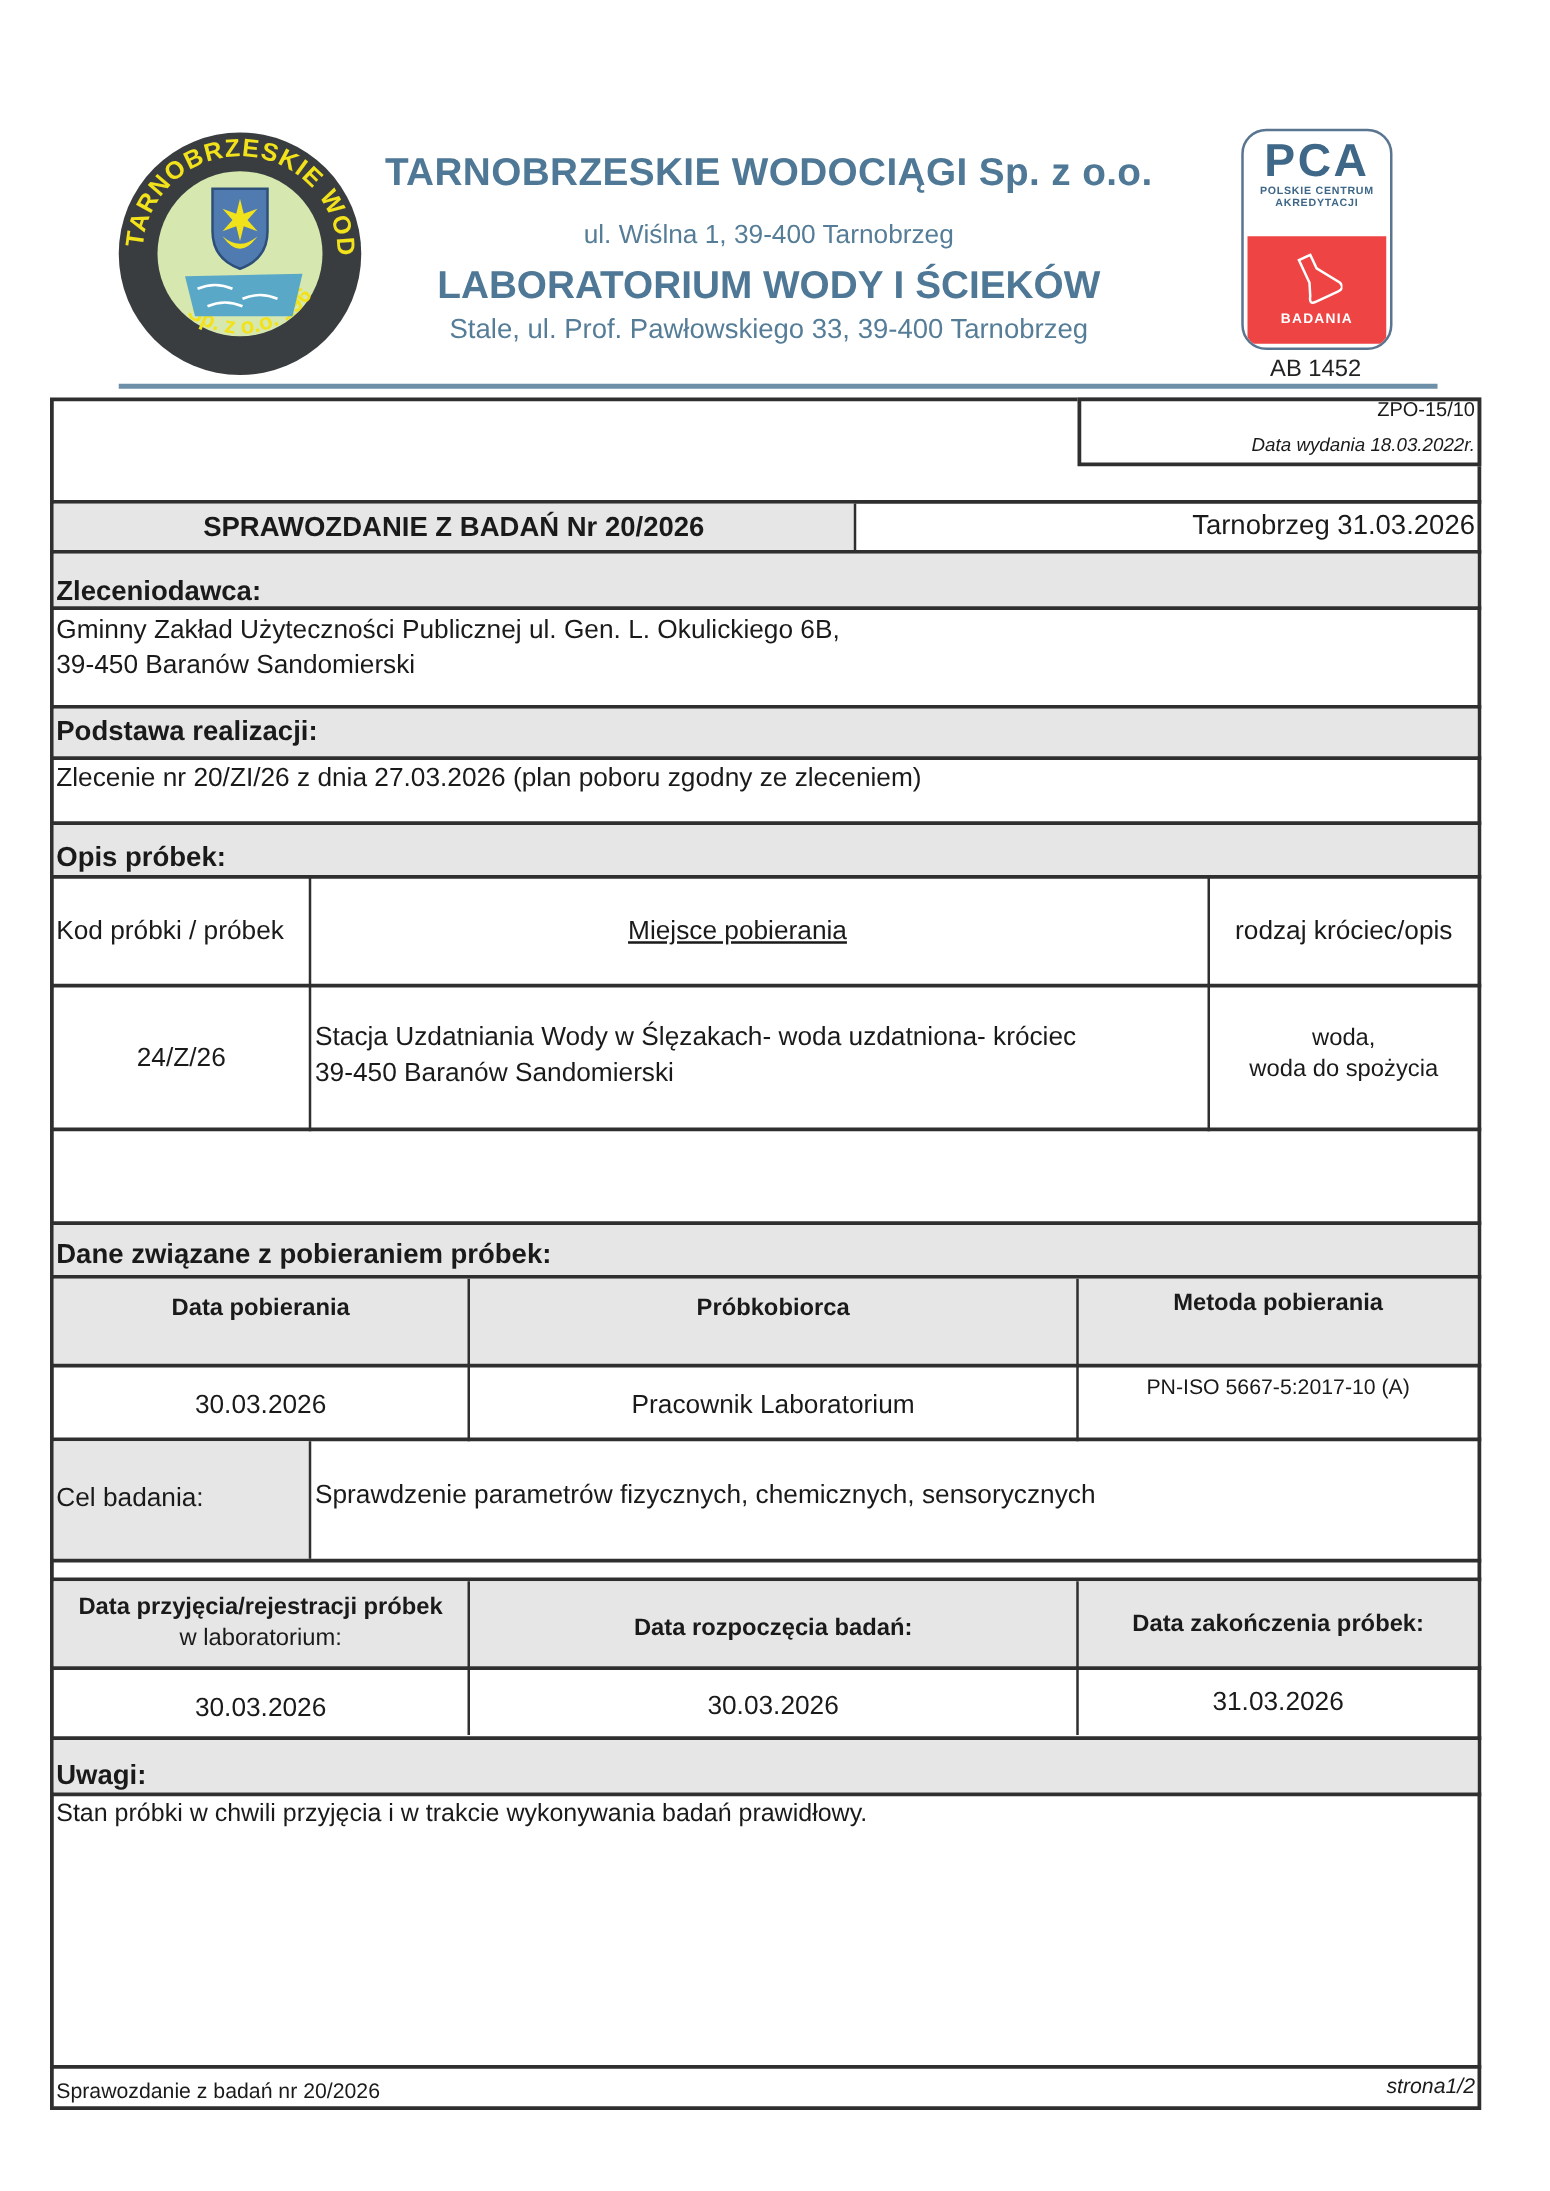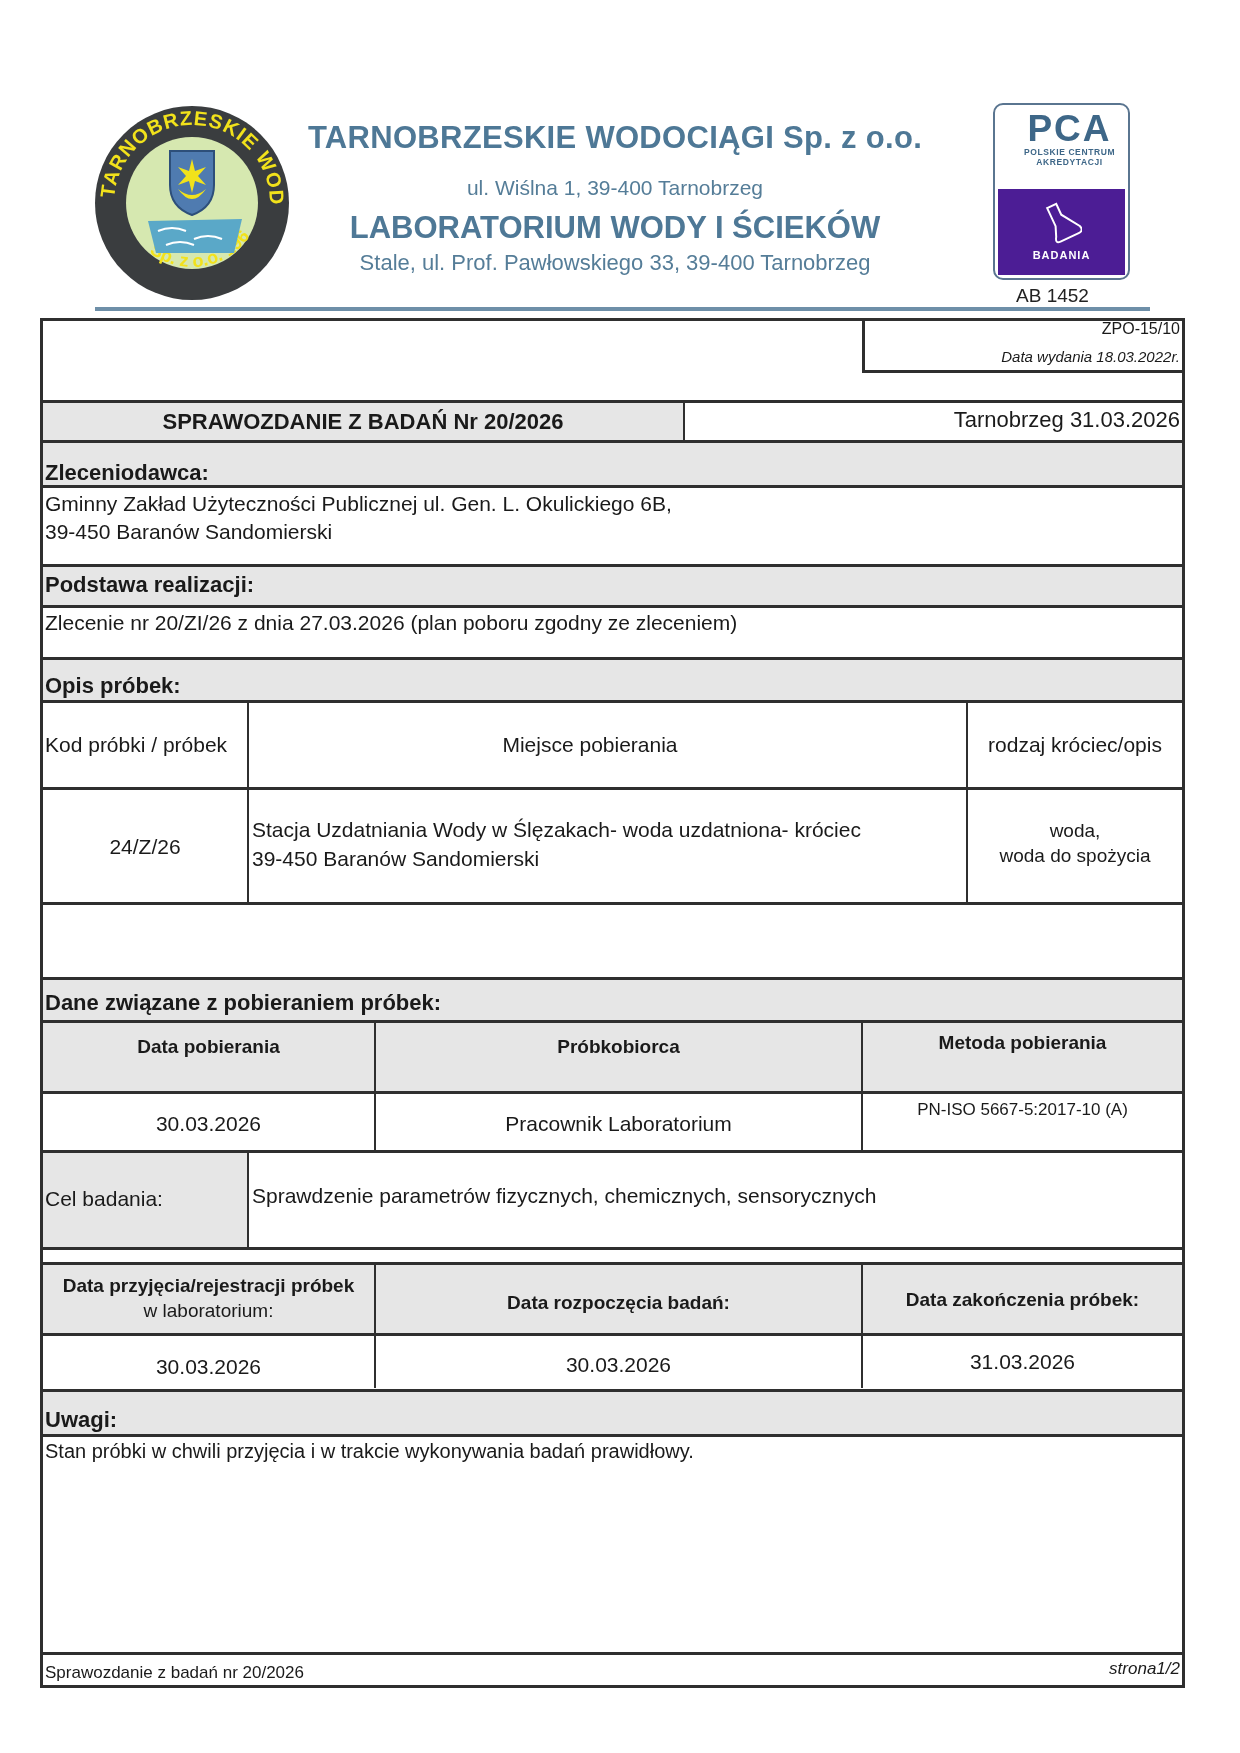--- a/index.html
+++ b/index.html
@@ -7,25 +7,25 @@
   .abs { position:absolute; }
 
   
   .logo { left:92px; top:103px; width:200px; height:200px; }
   .hdr-title { left:270px; top:120px; width:690px; text-align:center; font-size:31px; color:#4e7896; font-weight:bold; letter-spacing:0.3px; }
   .hdr-addr1 { left:270px; top:160px; width:690px; text-align:center; font-size:21px; color:#557d98;margin-top:16px; }
   .hdr-lab { left:270px; top:210px; width:690px; text-align:center; font-size:31px; color:#4e7896; font-weight:bold; }
   .hdr-addr2 { left:270px; top:250px; width:690px; text-align:center; font-size:22px; color:#557d98; }
   .hdr-rule { left:95px; top:307px; width:1055px; height:4px; background:#6e8fa8; }
 
-  .pca { left:993px; top:103px; width:117px; height:173px; border:2px solid #5a7590; border-radius:10px; background:#fff; overflow:hidden;padding-left:16px; }
+  .pca { left:993px; top:103px; width:117px; height:173px; border:2px solid #5a7590; border-radius:20px; background:#fff; overflow:hidden; }
   .pca-top { height:82px; text-align:center; }
   .pca-logo { font-size:37px; font-weight:bold; color:#3e6788; letter-spacing:2px; padding-top:6px; line-height:36px; }
   .pca-sub { font-size:8.5px; color:#3e6788; letter-spacing:0.6px; line-height:10px; font-weight:bold; }
-  .pca-bot { position:absolute; left:3px; right:3px; top:84px; bottom:3px; background:#4c1d95; text-align:center; color:#fff; }
+  .pca-bot { position:absolute; left:3px; right:3px; top:84px; bottom:3px; background:#ef4444; text-align:center; color:#fff; }
   .pca-badania { position:absolute; bottom:14px; left:0; right:0; font-size:11px; font-weight:bold; letter-spacing:1px; }
   .pca-ab { left:985px; top:285px; width:135px; text-align:center; font-size:19px; color:#222; }
 
   
   .frame { left:40px; top:318px; width:1145px; height:1370px; border:3px solid #2f2f2f; box-sizing:border-box; }
   .hline { position:absolute; left:40px; width:1145px; height:3px; background:#2f2f2f; }
   .vline { position:absolute; width:2px; background:#2f2f2f; }
   .gray { position:absolute; background:#e6e6e6; }
   .txt { position:absolute; white-space:nowrap; }
   .label { font-size:22px; font-weight:bold; }
@@ -107,21 +107,21 @@
 <div class="txt body" style="left:45px; top:611px;">Zlecenie nr 20/ZI/26 z dnia 27.03.2026 (plan poboru zgodny ze zleceniem)</div>
 
 <div class="hline" style="top:657px;"></div>
 <div class="gray" style="left:43px; top:660px; width:1139px; height:40px;"></div>
 <div class="txt label" style="left:45px; top:673px;">Opis próbek:</div>
 <div class="hline" style="top:700px;"></div>
 
 <div class="vline" style="left:247px; top:700px; height:205px;"></div>
 <div class="vline" style="left:966px; top:700px; height:205px;"></div>
 <div class="txt body" style="left:45px; top:733px;">Kod próbki / próbek</div>
-<div class="txt body center" style="left:249px; top:733px; width:682px;">Miejsce pobierania</div>
+<div class="txt body center" style="left:249px; top:733px; width:682px;text-decoration:underline;">Miejsce pobierania</div>
 <div class="txt body center" style="left:968px; top:733px; width:214px;">rodzaj króciec/opis</div>
 <div class="hline" style="top:787px;"></div>
 
 <div class="txt body center" style="left:43px; top:835px; width:204px;">24/Z/26</div>
 <div class="txt body" style="left:252px; top:818px;">Stacja Uzdatniania Wody w Ślęzakach- woda uzdatniona- króciec</div>
 <div class="txt body" style="left:252px; top:847px;">39-450 Baranów Sandomierski</div>
 <div class="txt body center" style="left:968px; top:820px; width:214px; font-size:19px;">woda,</div>
 <div class="txt body center" style="left:968px; top:845px; width:214px; font-size:19px;">woda do spożycia</div>
 <div class="hline" style="top:902px;"></div>
 

